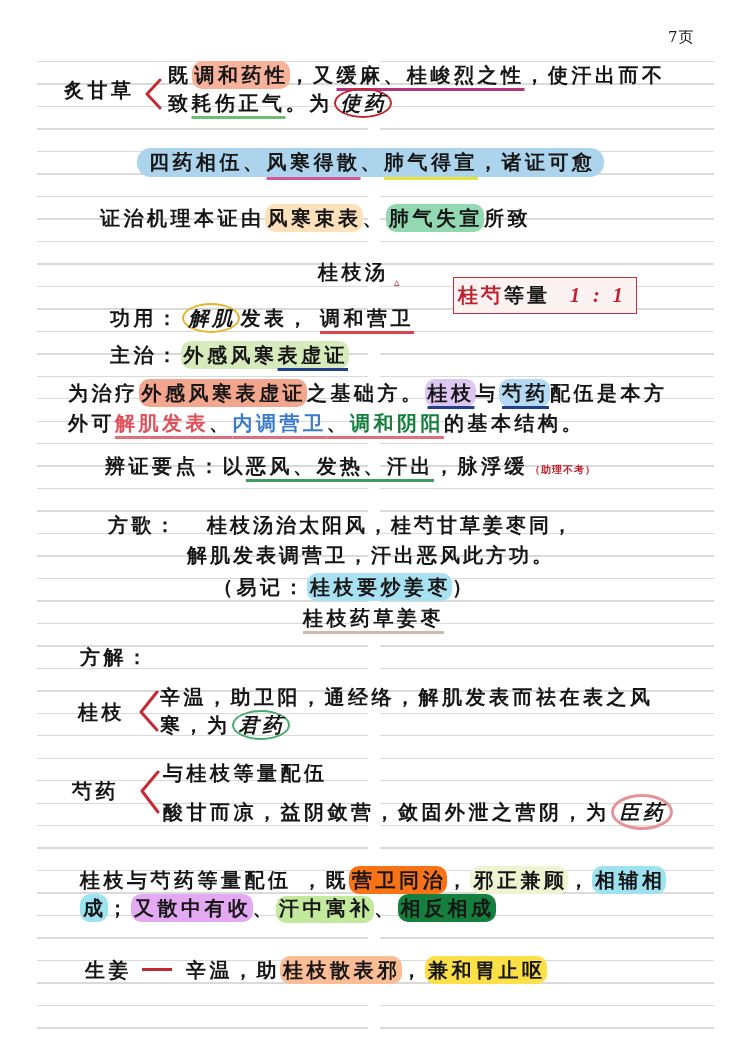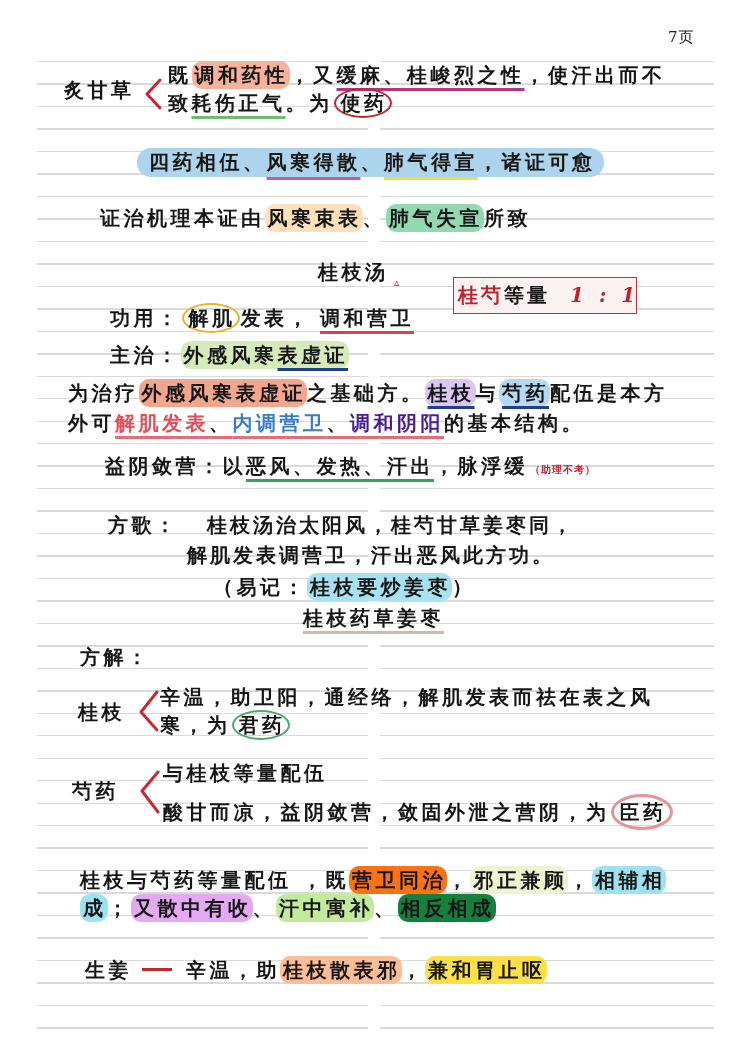--- a/index.html
+++ b/index.html
@@ -3,37 +3,37 @@
 <meta charset="utf-8">
 <style>
   html, body { margin:0; padding:0; }
   body { width:750px; height:1060px; position:relative; background:#ffffff; overflow:hidden;
          font-family:"DejaVu Serif", serif; color:#161616; }
   .rules { position:absolute; top:61px; height:968px;
            background-image: repeating-linear-gradient(to bottom, #dadada 0px, #dadada 1.4px, transparent 1.4px, transparent 22.47px); }
   .row { position:absolute; white-space:nowrap; font-size:20px; line-height:28px; letter-spacing:3.5px; font-weight:bold; }
   .hl { border-radius:10px; padding:2px 1px 2px 3px; -webkit-box-decoration-break:clone; box-decoration-break:clone; }
   .ul { text-decoration-line:underline; text-decoration-thickness:3px; text-underline-offset:6px; text-decoration-skip-ink:none; }
-  .circ { display:inline-block; border:2.5px solid; border-radius:50%; padding:0 2px 0 5px; line-height:26px; margin:-2px 1px; }
+  .circ { display:inline-block; border:2.5px solid; border-radius:50%; padding:0 2px 0 5px; line-height:26px; margin:-2px 1px;font-style:italic; }
   .bracket { position:absolute; }
   .pagenum { position:absolute; left:668px; top:28px; font-size:15px; letter-spacing:1px; font-weight:normal; }
 
   .hl-salmon { background:#f6b29a; }
   .hl-salmon2 { background:#f3a68e; }
   .hl-peach { background:#fde1bb; }
   .hl-mint { background:#92d9b2; }
   .hl-green-lt { background:#d7eabb; }
   .hl-lavender { background:#dcc6f2; }
   .hl-blue { background:#b5d9f3; }
   .hl-cyan { background:#a8e1f2; }
   .hl-sage { background:#f97316; }
   .hl-pale { background:#eef3d2; }
   .hl-cyan2 { background:#9fe2ef; }
   .hl-violet { background:#e3a9f2; }
-  .hl-lime { background:#c3e99c; }
+  .hl-lime { background:#c3e99c;font-family:Liberation Mono, monospace; }
   .hl-periwinkle { background:#15803d; }
   .hl-orange { background:#fbbd95; }
   .hl-teal { background:#fde047; }
 
   .ul-purple { text-decoration-color:#b2357f; }
   .ul-green { text-decoration-color:#6fbd72; }
   .ul-pink { text-decoration-color:#d4579a; }
   .ul-yellow { text-decoration-color:#e6e23a; }
   .ul-red { text-decoration-color:#da4450;margin-left:9px; }
   .ul-navy { text-decoration-color:#223f8e; }
@@ -41,21 +41,21 @@
   .ul-dkgreen { text-decoration-color:#3f9d61; }
   .ul-tan { text-decoration-color:#cbbbab; text-decoration-thickness:2.5px; }
 
   .c-red { border-color:#c0282f; }
   .c-yellow { border-color:#e7b52a; }
   .c-green { border-color:#4aa96c; }
   .c-pink { border-color:#e59497; border-width:3px; padding:2px 3px 2px 6px; }
 
   .t-red { color:#e0505a; }
   .t-blue { color:#3a7cc9; }
-  .t-green { color:#4c1d95; }
+  .t-green { color:#15803d; }
   .t-crimson { color:#c0202d; }
 </style>
 </head>
 <body>
 
 <div class="rules" style="left:37px; width:331px;"></div>
 <div class="rules" style="left:380px; width:334px;"></div>
 
 <div class="pagenum">7页</div>
 
@@ -75,40 +75,40 @@
 </div>
 
 <div class="row" style="left:100px; top:204px;">
   <span>证治机理本证由</span><span class="hl hl-peach">风寒束表</span><span>、</span><span class="hl hl-mint">肺气失宣</span><span>所致</span>
 </div>
 
 <div class="row" style="left:318px; top:258px;">桂枝汤</div>
 <div class="row" style="left:394px; top:269px; font-size:11px; color:#c02030; font-weight:normal;">▵</div>
 
 <div style="position:absolute; left:453px; top:277px; width:178px; height:35px; border:1.5px solid #c0313a; background:#fdf2f2; white-space:nowrap; font-size:20px; line-height:35px; font-weight:bold; letter-spacing:3px; padding-left:4px; box-sizing:content-box;">
-  <span class="t-crimson">桂芍</span><span>等量</span><span class="t-crimson" style="font-style:italic; margin-left:20px; letter-spacing:4px;">1 : 1</span>
+  <span class="t-crimson">桂芍</span><span>等量</span><span class="t-crimson" style="font-style:italic; margin-left:20px; letter-spacing:4px;font-family:Liberation Serif, serif;">1 : 1</span>
 </div>
 
 <div class="row" style="left:110px; top:304px;">
   <span>功用：</span><span class="circ c-yellow">解肌</span><span>发表，</span><span class="ul ul-red">调和营卫</span>
 </div>
 
 <div class="row" style="left:110px; top:341px;">
   <span>主治：</span><span class="hl hl-green-lt"><span>外感风寒</span><span class="ul ul-navy">表虚证</span></span>
 </div>
 
 <div class="row" style="left:68px; top:379px;">
   <span>为治疗</span><span class="hl hl-salmon2">外感风寒表虚证</span><span>之基础方。</span><span class="hl hl-lavender ul ul-navy">桂枝</span><span>与</span><span class="hl hl-blue ul ul-navy">芍药</span><span>配伍是本方</span>
 </div>
 <div class="row" style="left:68px; top:409px;">
   <span>外可</span><span class="ul ul-rose"><span class="t-red">解肌发表</span><span>、</span><span class="t-blue">内调营卫</span><span>、</span><span class="t-green">调和阴阳</span></span><span>的基本结构。</span>
 </div>
 
 <div class="row" style="left:105px; top:452px;">
-  <span>益阴敛营：以</span><span class="ul ul-dkgreen">恶风、发热、汗出</span><span>，脉浮缓</span><span style="font-size:10px; color:#c0202d; letter-spacing:1px; margin-left:2px;">（助理不考）</span>
+  <span>辨证要点：以</span><span class="ul ul-dkgreen">恶风、发热、汗出</span><span>，脉浮缓</span><span style="font-size:10px; color:#c0202d; letter-spacing:1px; margin-left:2px;">（助理不考）</span>
 </div>
 
 <div class="row" style="left:108px; top:511px;">方歌：</div>
 <div class="row" style="left:187px; top:511px; letter-spacing:3px;margin-left:20px;">桂枝汤治太阳风，桂芍甘草姜枣同，</div>
 <div class="row" style="left:187px; top:541px; letter-spacing:3px;">解肌发表调营卫，汗出恶风此方功。</div>
 <div class="row" style="left:213px; top:573px;">
   <span>（易记：</span><span class="hl hl-cyan">桂枝要炒姜枣</span><span>）</span>
 </div>
 <div class="row" style="left:303px; top:604px;">
   <span class="ul ul-tan">桂枝药草姜枣</span>

